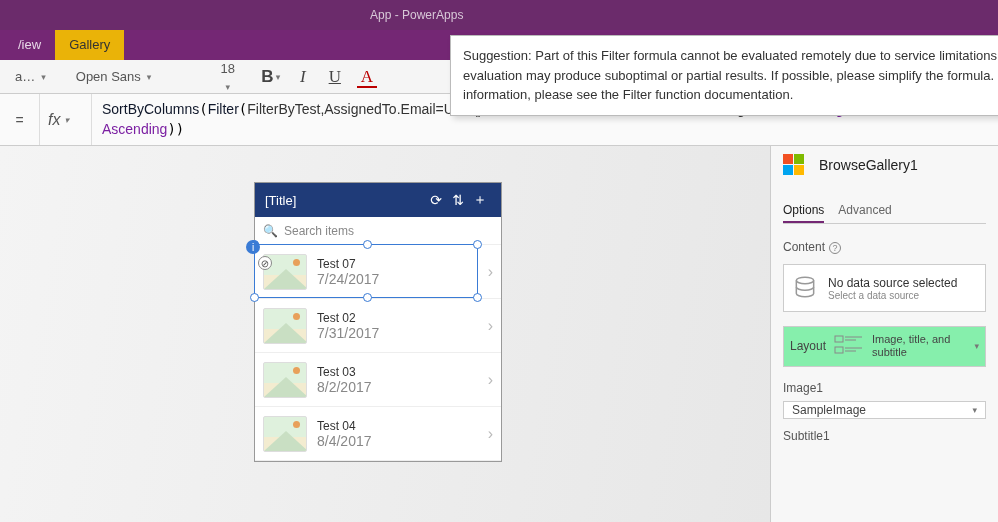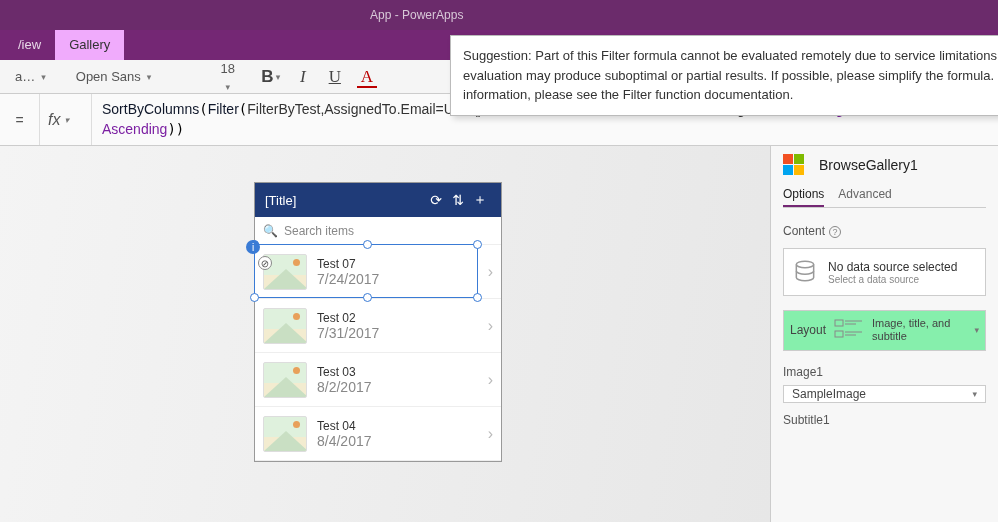--- a/index.html
+++ b/index.html
@@ -3,21 +3,21 @@
 <meta charset="utf-8">
 <style>
   * { margin:0; padding:0; box-sizing:border-box; font-family:"Segoe UI",Arial,sans-serif; }
   html,body{width:998px;height:522px;overflow:hidden;background:#e8e8e8;}
   
   .titlebar{height:30px;background:#6b2b6b;color:#d8c8d8;font-size:12px;display:flex;align-items:center;}
   .titlebar .title{position:absolute;left:370px;}
   
   .ribbon-tabs{height:30px;background:#742774;display:flex;align-items:center;color:#e8d8e8;font-size:13px;padding-left:4px;}
   .ribbon-tabs .tab{padding:0 14px;height:30px;line-height:30px;}
-  .ribbon-tabs .tab.active{background:#f0abfc;color:#333;}
+  .ribbon-tabs .tab.active{background:#eab308;color:#333;}
   .ribbon-tabs .right{margin-left:auto;font-style:italic;color:#ddc8dd;font-size:11px;}
   
   .ribbon{height:34px;background:#f5f5f5;border-bottom:1px solid #ccc;display:flex;align-items:center;font-size:13px;color:#555;position:relative;}
   .ribbon .grp{display:flex;align-items:center;padding:0 8px;gap:4px;height:34px;}
   .drop{display:flex;align-items:center;border:1px solid transparent;padding:2px 6px;gap:6px;}
   .chev{font-size:9px;color:#777;}
   .fmt-btn{width:28px;height:28px;display:flex;align-items:center;justify-content:center;font-family:"Times New Roman",serif;font-size:17px;color:#444;}
   .fmt-btn.u{text-decoration:underline;}
   .fmt-btn.i{font-style:italic;}
   .fmt-btn.a{color:#b00;position:relative;}
@@ -59,21 +59,21 @@
   
   .props{width:228px;background:#f7f7f7;border-left:1px solid #ccc;padding:8px 12px;display:flex;flex-direction:column;gap:6px;font-size:12px;color:#444;}
   .props .hd{display:flex;align-items:center;gap:15px;margin-bottom:2px;}
   .logo4{display:grid;grid-template-columns:10px 10px;grid-template-rows:10px 10px;gap:1px;}
   .logo4 div:nth-child(1){background:#f25022;}
   .logo4 div:nth-child(2){background:#7fba00;}
   .logo4 div:nth-child(3){background:#00a4ef;}
   .logo4 div:nth-child(4){background:#ffb900;}
   .props .name{font-size:14px;color:#222;}
   .ptabs{display:flex;gap:14px;border-bottom:1px solid #ccc;margin-bottom:6px;}
-  .ptab{padding:4px 0;color:#666;}
+  .ptab{padding:4px 0;color:#666;margin-top:16px;}
   .ptab.active{color:#222;border-bottom:2px solid #742774;}
   .plabel{color:#555;margin-top:4px;}
   .q{display:inline-block;width:12px;height:12px;border:1px solid #888;border-radius:50%;font-size:9px;text-align:center;line-height:11px;margin-left:4px;color:#888;}
   .dsbox{border:1px solid #ccc;background:#fff;padding:10px 8px;display:flex;align-items:center;gap:10px;margin:4px 0;}
   .dsico{width:26px;height:26px;color:#999;flex:none;}
   .dsico svg{width:26px;height:26px;stroke:#999;fill:none;stroke-width:1.4;}
   .dstxt .a{font-size:12px;color:#333;}
   .dstxt .b{font-size:10px;color:#888;}
   .layrow{display:flex;align-items:center;border:1px solid #ccc;background:#86efac;padding:6px;margin:4px 0;gap:8px;}
   .layico{width:30px;height:24px;color:#888;}

